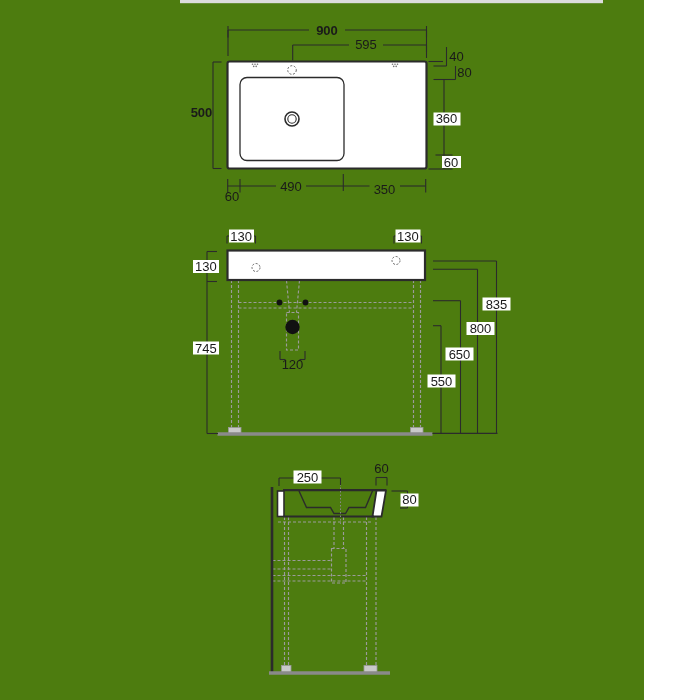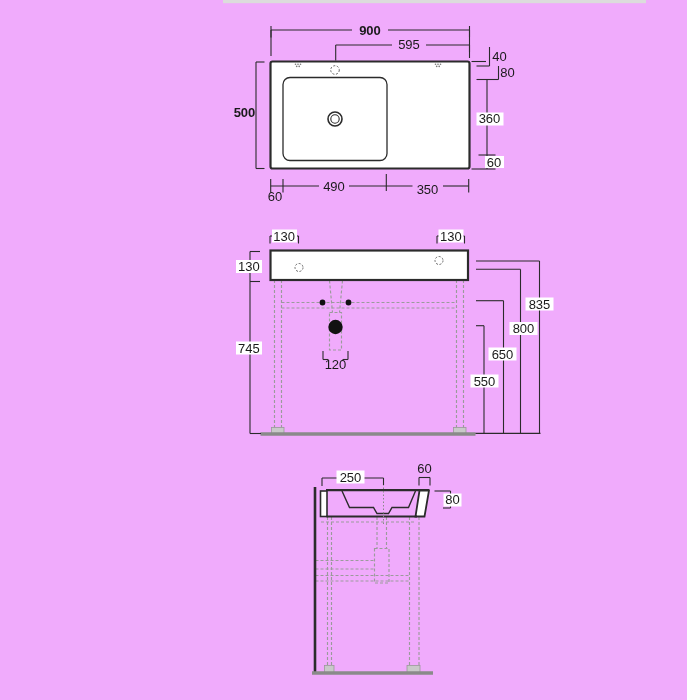--- a/index.html
+++ b/index.html
@@ -1,17 +1,17 @@
 <!DOCTYPE html>
 <html><head>
 <meta charset="utf-8">
 <style>
   html,body{margin:0;padding:0;background:#ffffff;}
-  .stage{width:644px;height:700px;position:relative;background:#f0abfc;overflow:hidden;
-         font-family:"Liberation Sans", sans-serif;padding-left:43px;}
+  .stage{width:644px;height:700px;position:relative;background:#4d7c0f;overflow:hidden;
+         font-family:"Liberation Sans", sans-serif;}
   svg{display:block;}
   .solid{stroke:#2b2b2b;fill:none;}
   .thick{stroke-width:2.2;}
   .med{stroke-width:1.6;}
   .dim{stroke:#2b2b2b;stroke-width:1.1;fill:none;}
   .hidden-ln{stroke:#9b9b9b;stroke-width:1.15;fill:none;stroke-dasharray:3 2;}
   .dash-circ{stroke:#666;stroke-width:1;fill:none;stroke-dasharray:2 1.6;}
   .floor{stroke:#8a8a8a;stroke-width:3.6;fill:none;}
   .lbl{font-family:"Liberation Sans", sans-serif;font-size:13px;fill:#1a1a1a;text-anchor:middle;}
   .lblb{font-weight:bold;}

